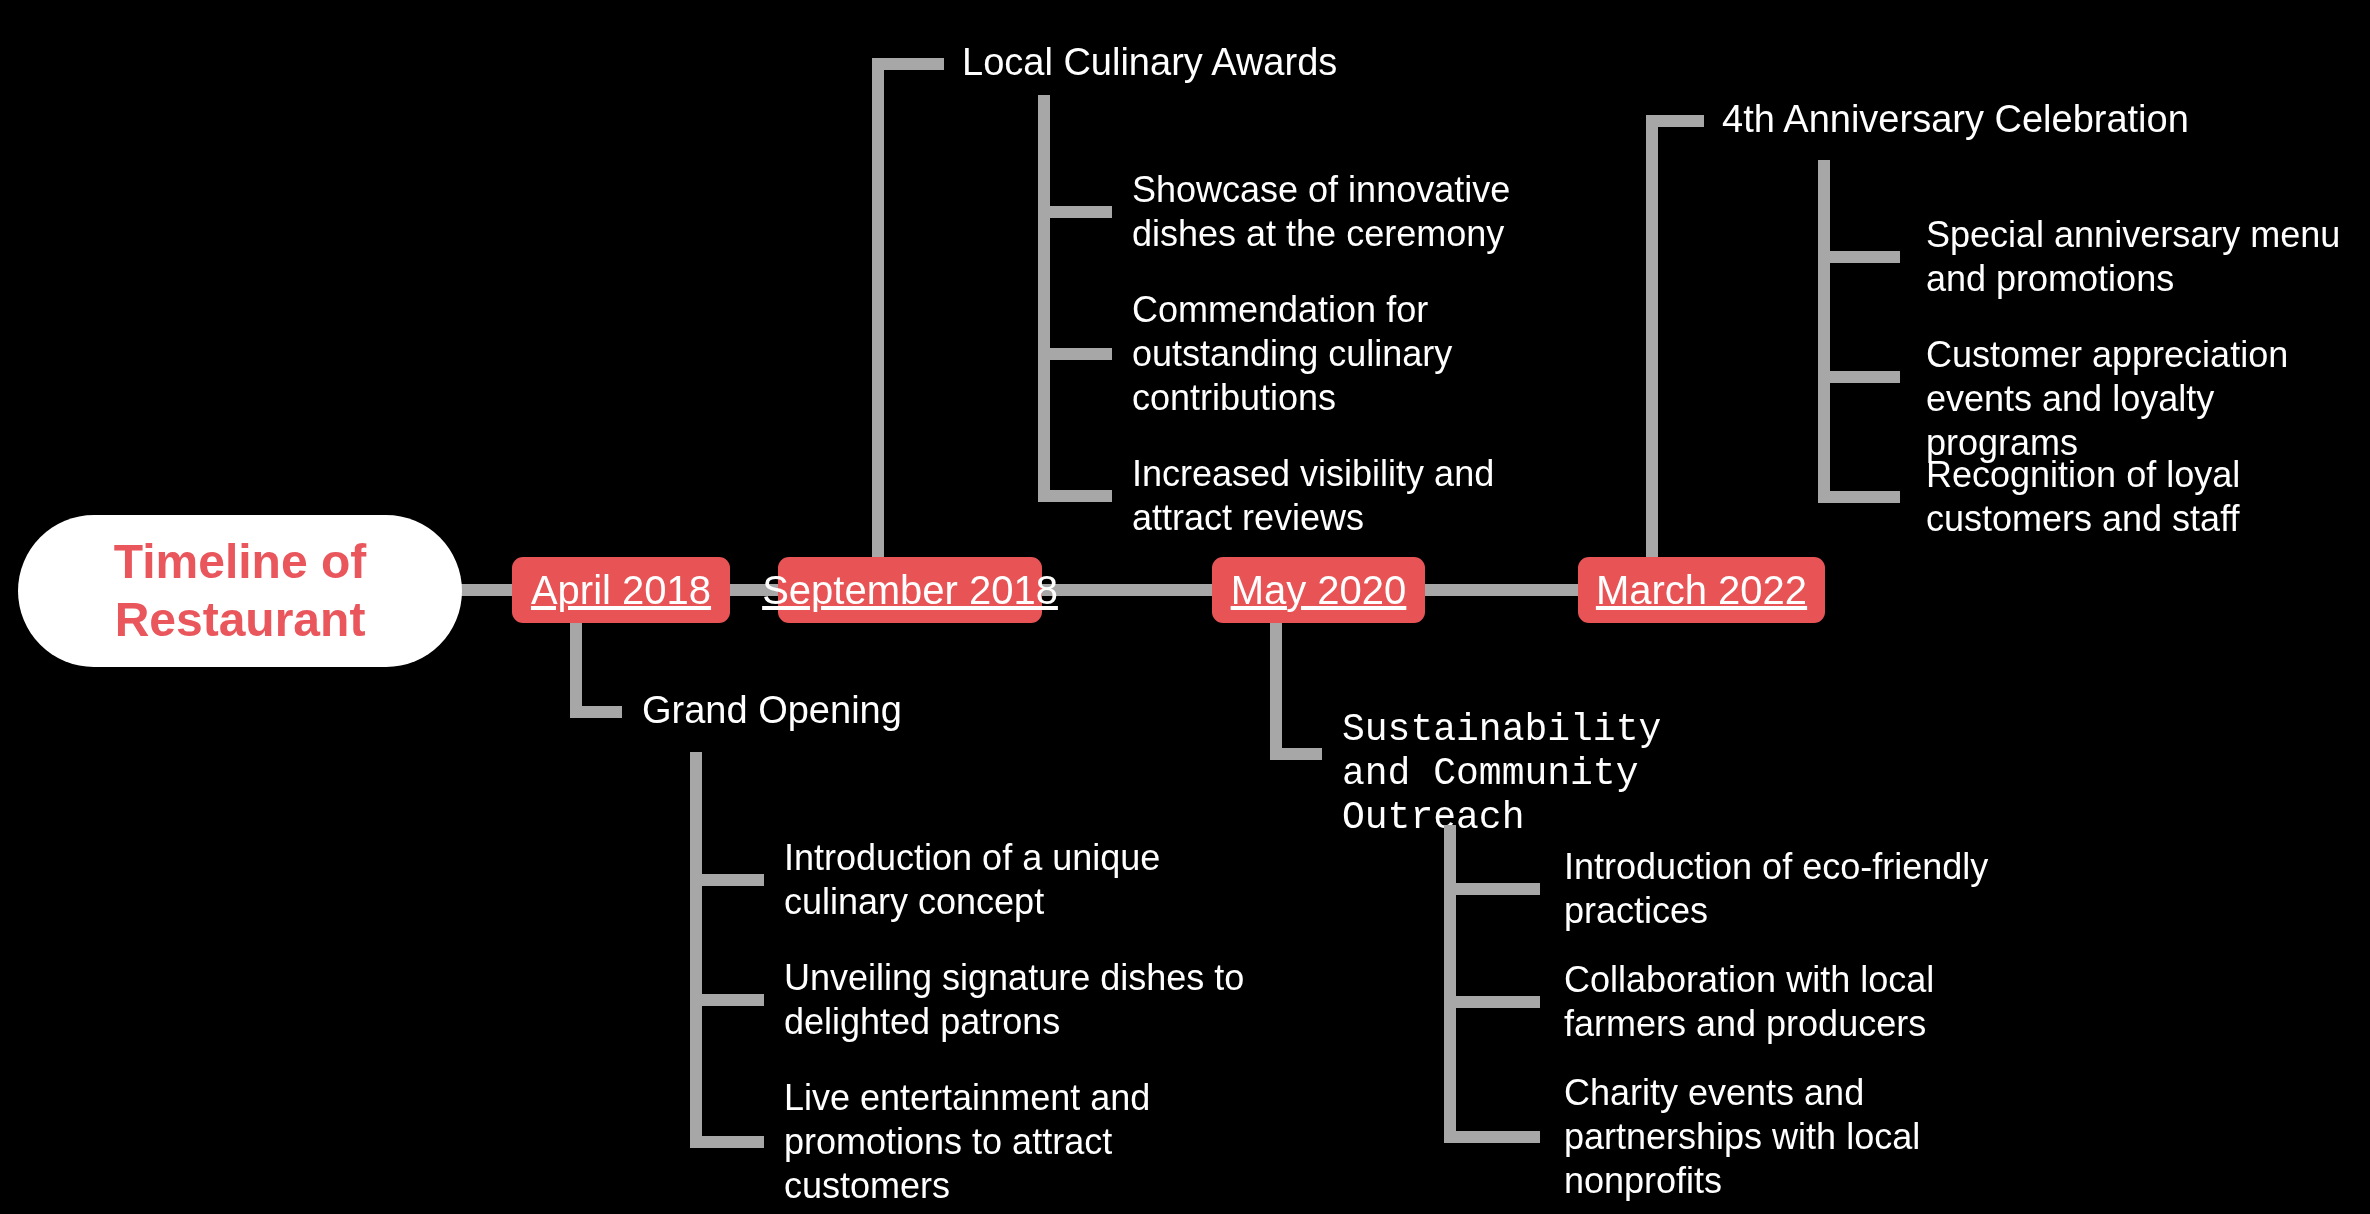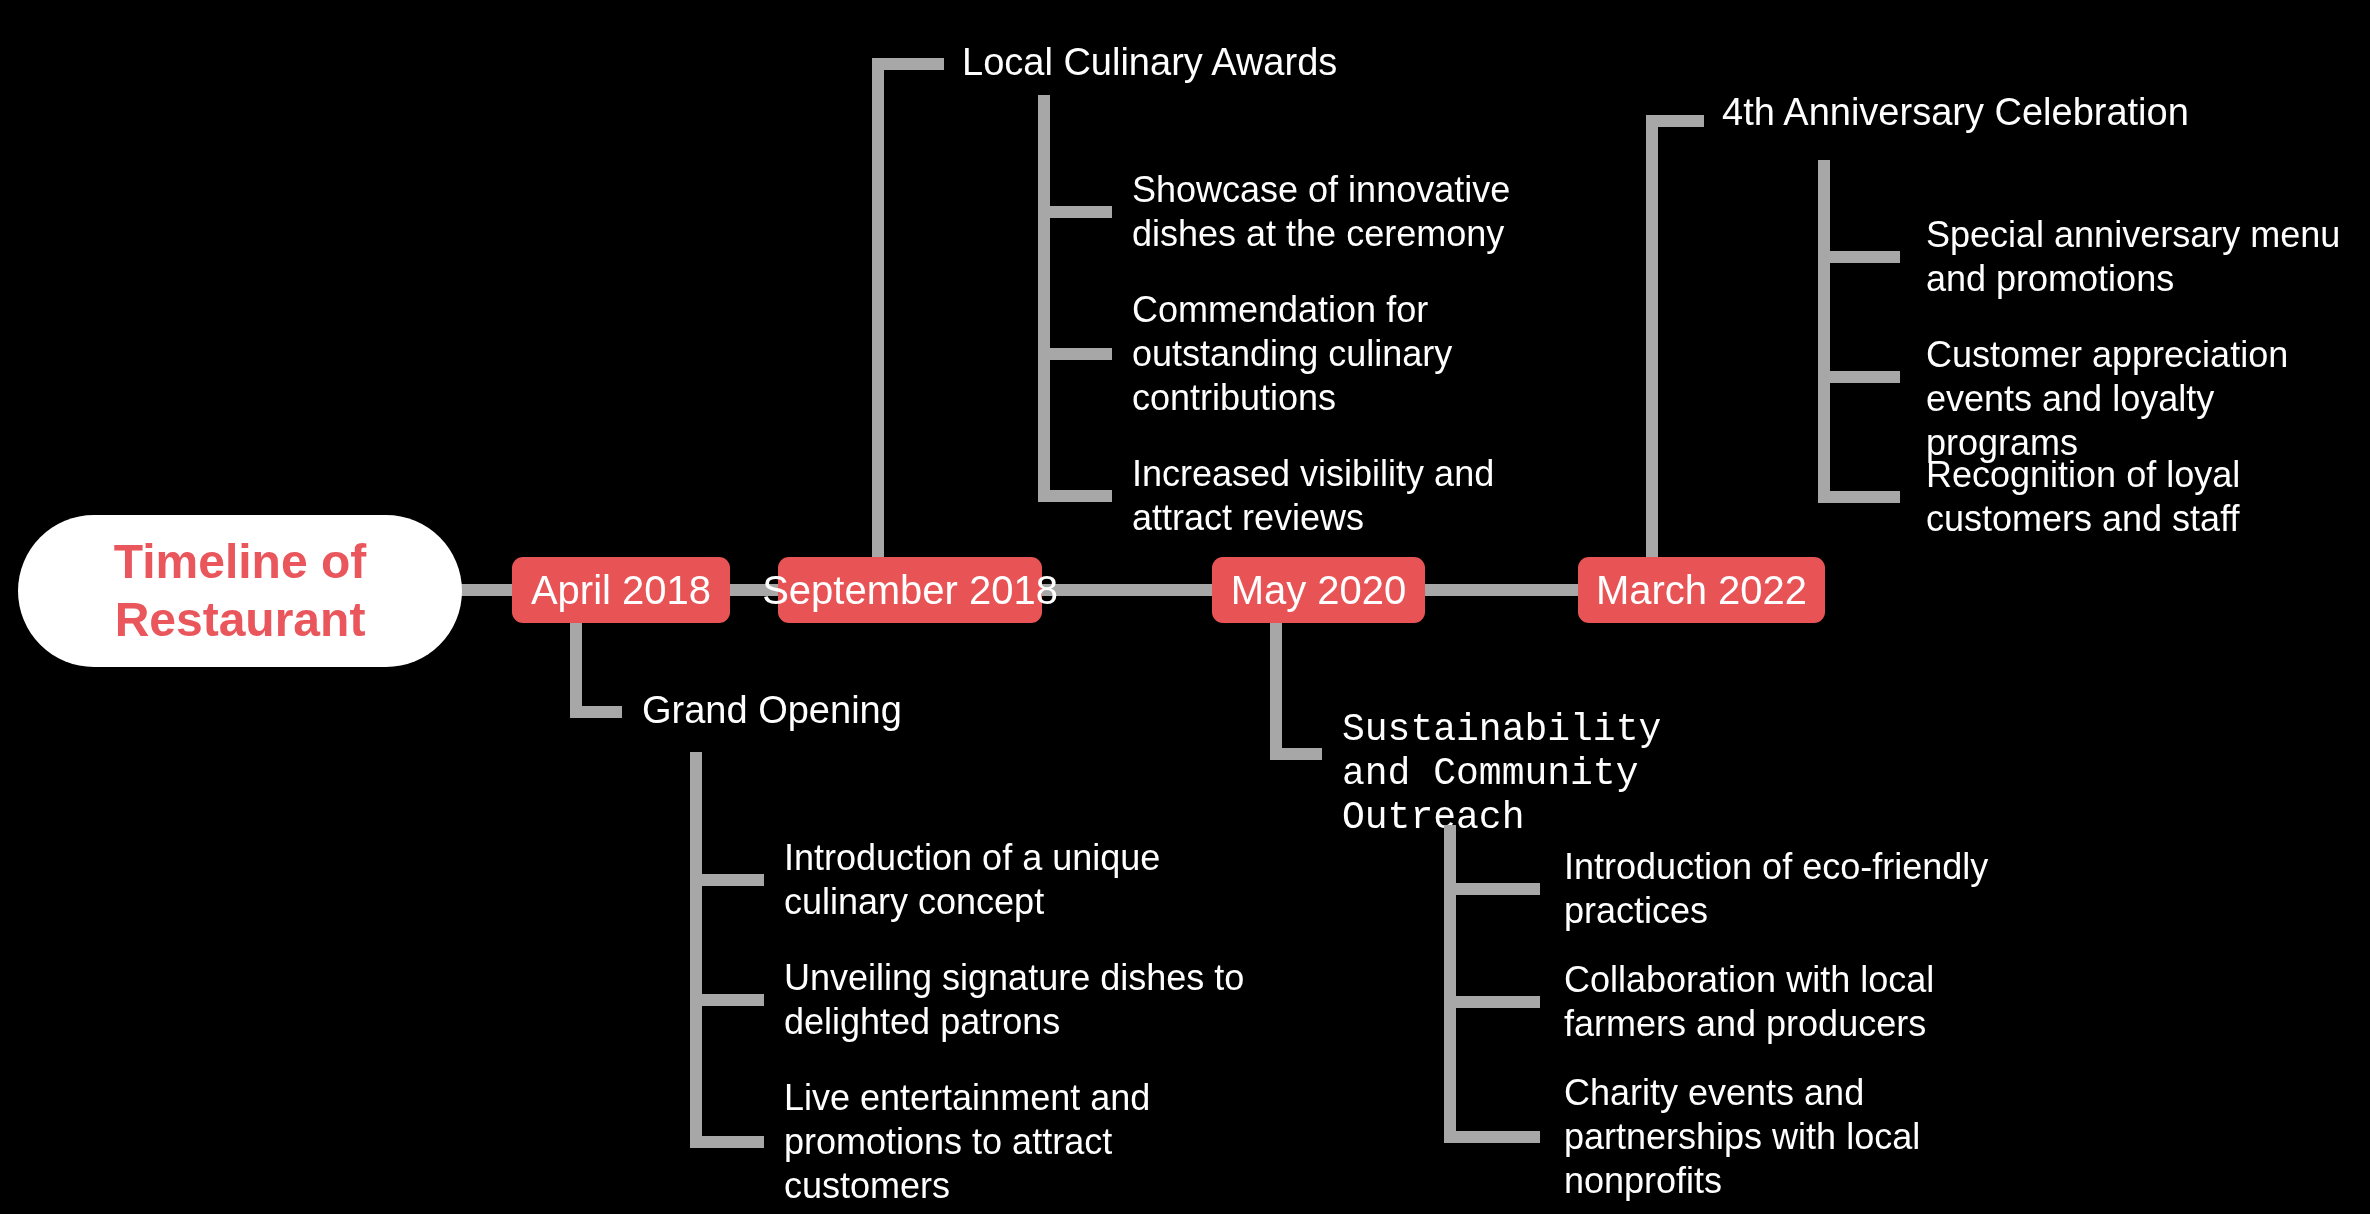--- a/index.html
+++ b/index.html
@@ -19,21 +19,21 @@
   .root{
     position:absolute; left:18px; top:515px; width:444px; height:152px;
     background:var(--white); border-radius:76px;
     display:flex; flex-direction:column; align-items:center; justify-content:center;
     color:var(--title-red); font-size:48px; font-weight:bold; line-height:58px;
   }
   
   .node{
     position:absolute; top:557px; height:66px; border-radius:11px;
     background:var(--red); color:var(--white); font-size:40px;
-    display:flex; align-items:center; justify-content:center; white-space:nowrap;
+    display:flex; align-items:center; justify-content:center; white-space:nowrap;text-decoration:underline;
   }
   .node-april{left:512px; width:218px;}
   .node-sept {left:778px; width:264px;}
   .node-may  {left:1212px;width:213px;}
   .node-march{left:1578px;width:247px;}
   
   .blabel{
     position:absolute; color:var(--white); font-size:38px; line-height:44px;
     white-space:nowrap;
   }
@@ -48,21 +48,21 @@
   .b1-sub  {left:1038px; top:95px;  width:12px; height:407px;}
   .b1-s1{left:1038px; top:206px; width:74px; height:12px;}
   .b1-s2{left:1038px; top:348px; width:74px; height:12px;}
   .b1-s3{left:1038px; top:490px; width:74px; height:12px;}
   .b1-i1{left:1132px; top:168px; width:420px;}
   .b1-i2{left:1132px; top:288px; width:420px;}
   .b1-i3{left:1132px; top:452px; width:420px;}
   
   .b2-vert {left:1646px; top:115px; width:12px; height:442px;}
   .b2-elbow{left:1646px; top:115px; width:58px; height:12px;}
-  .b2-label{left:1722px; top:90px;}
+  .b2-label{left:1722px; top:97px;}
   .b2-sub  {left:1818px; top:160px; width:12px; height:343px;}
   .b2-s1{left:1818px; top:251px; width:82px; height:12px;}
   .b2-s2{left:1818px; top:371px; width:82px; height:12px;}
   .b2-s3{left:1818px; top:491px; width:82px; height:12px;}
   .b2-i1{left:1926px; top:213px; width:450px;}
   .b2-i2{left:1926px; top:333px; width:450px;}
   .b2-i3{left:1926px; top:453px; width:450px;}
   
   .b3-vert {left:570px; top:623px; width:12px; height:95px;}
   .b3-elbow{left:570px; top:706px; width:52px; height:12px;}

